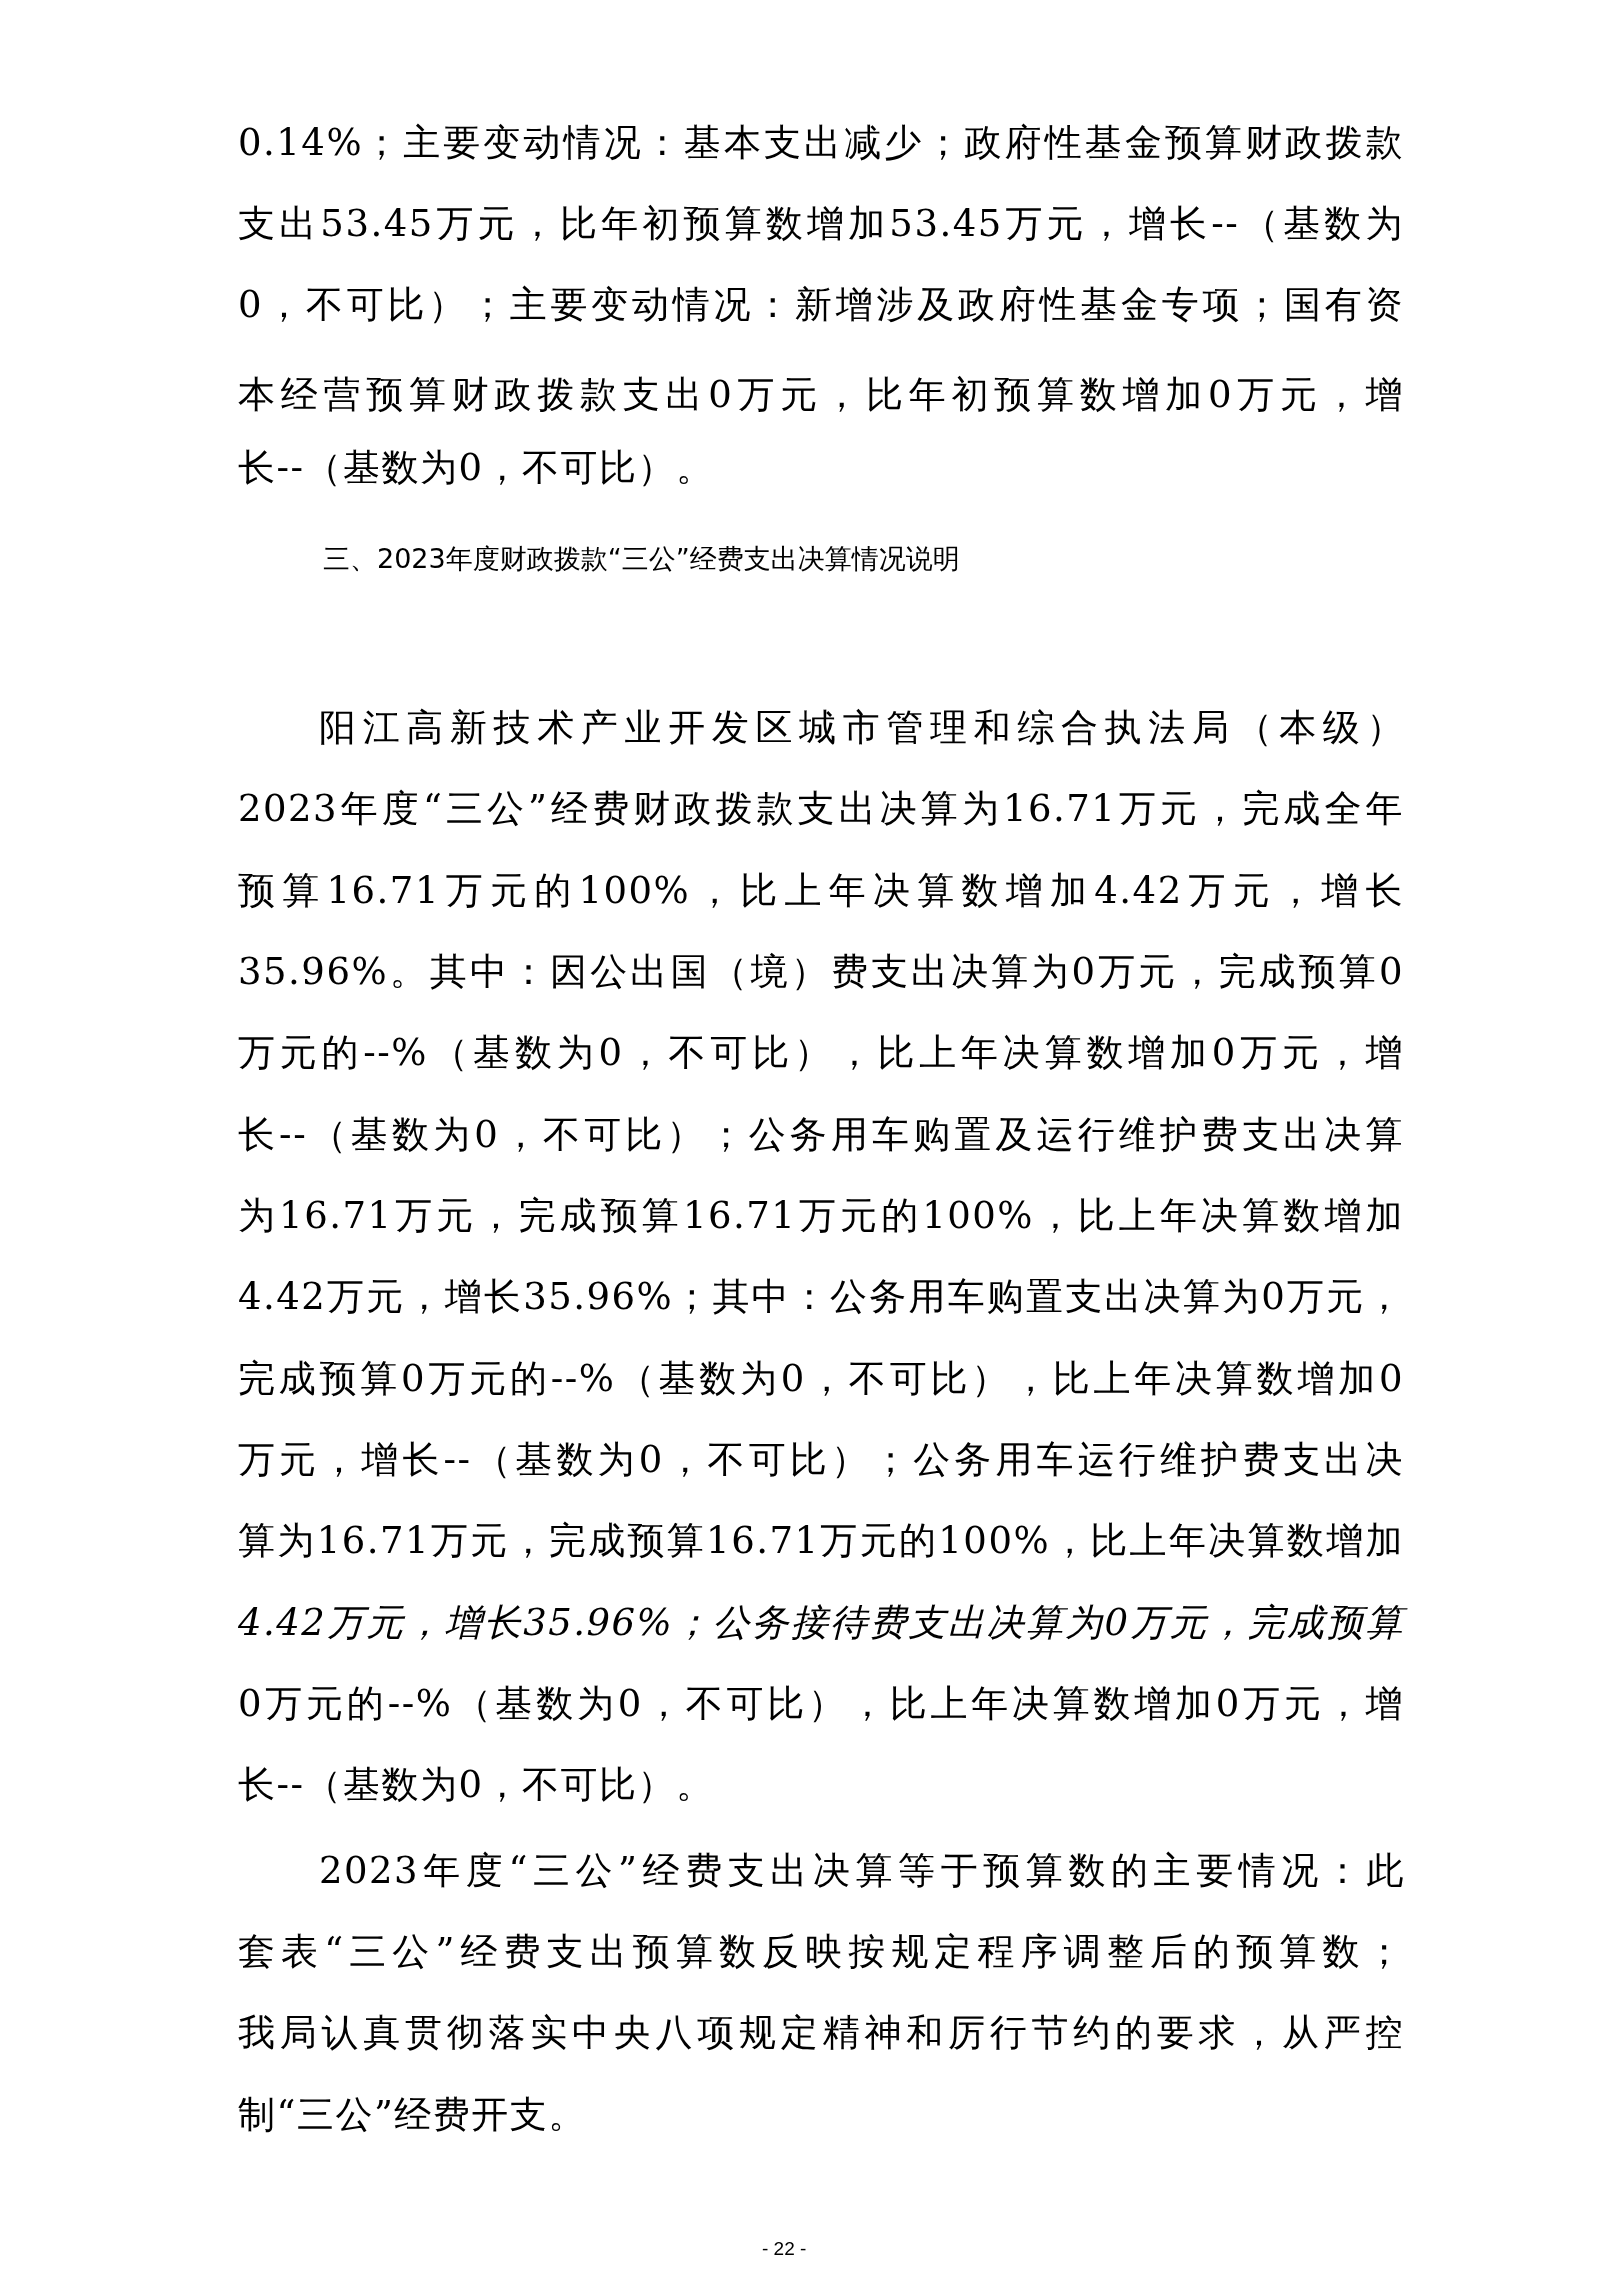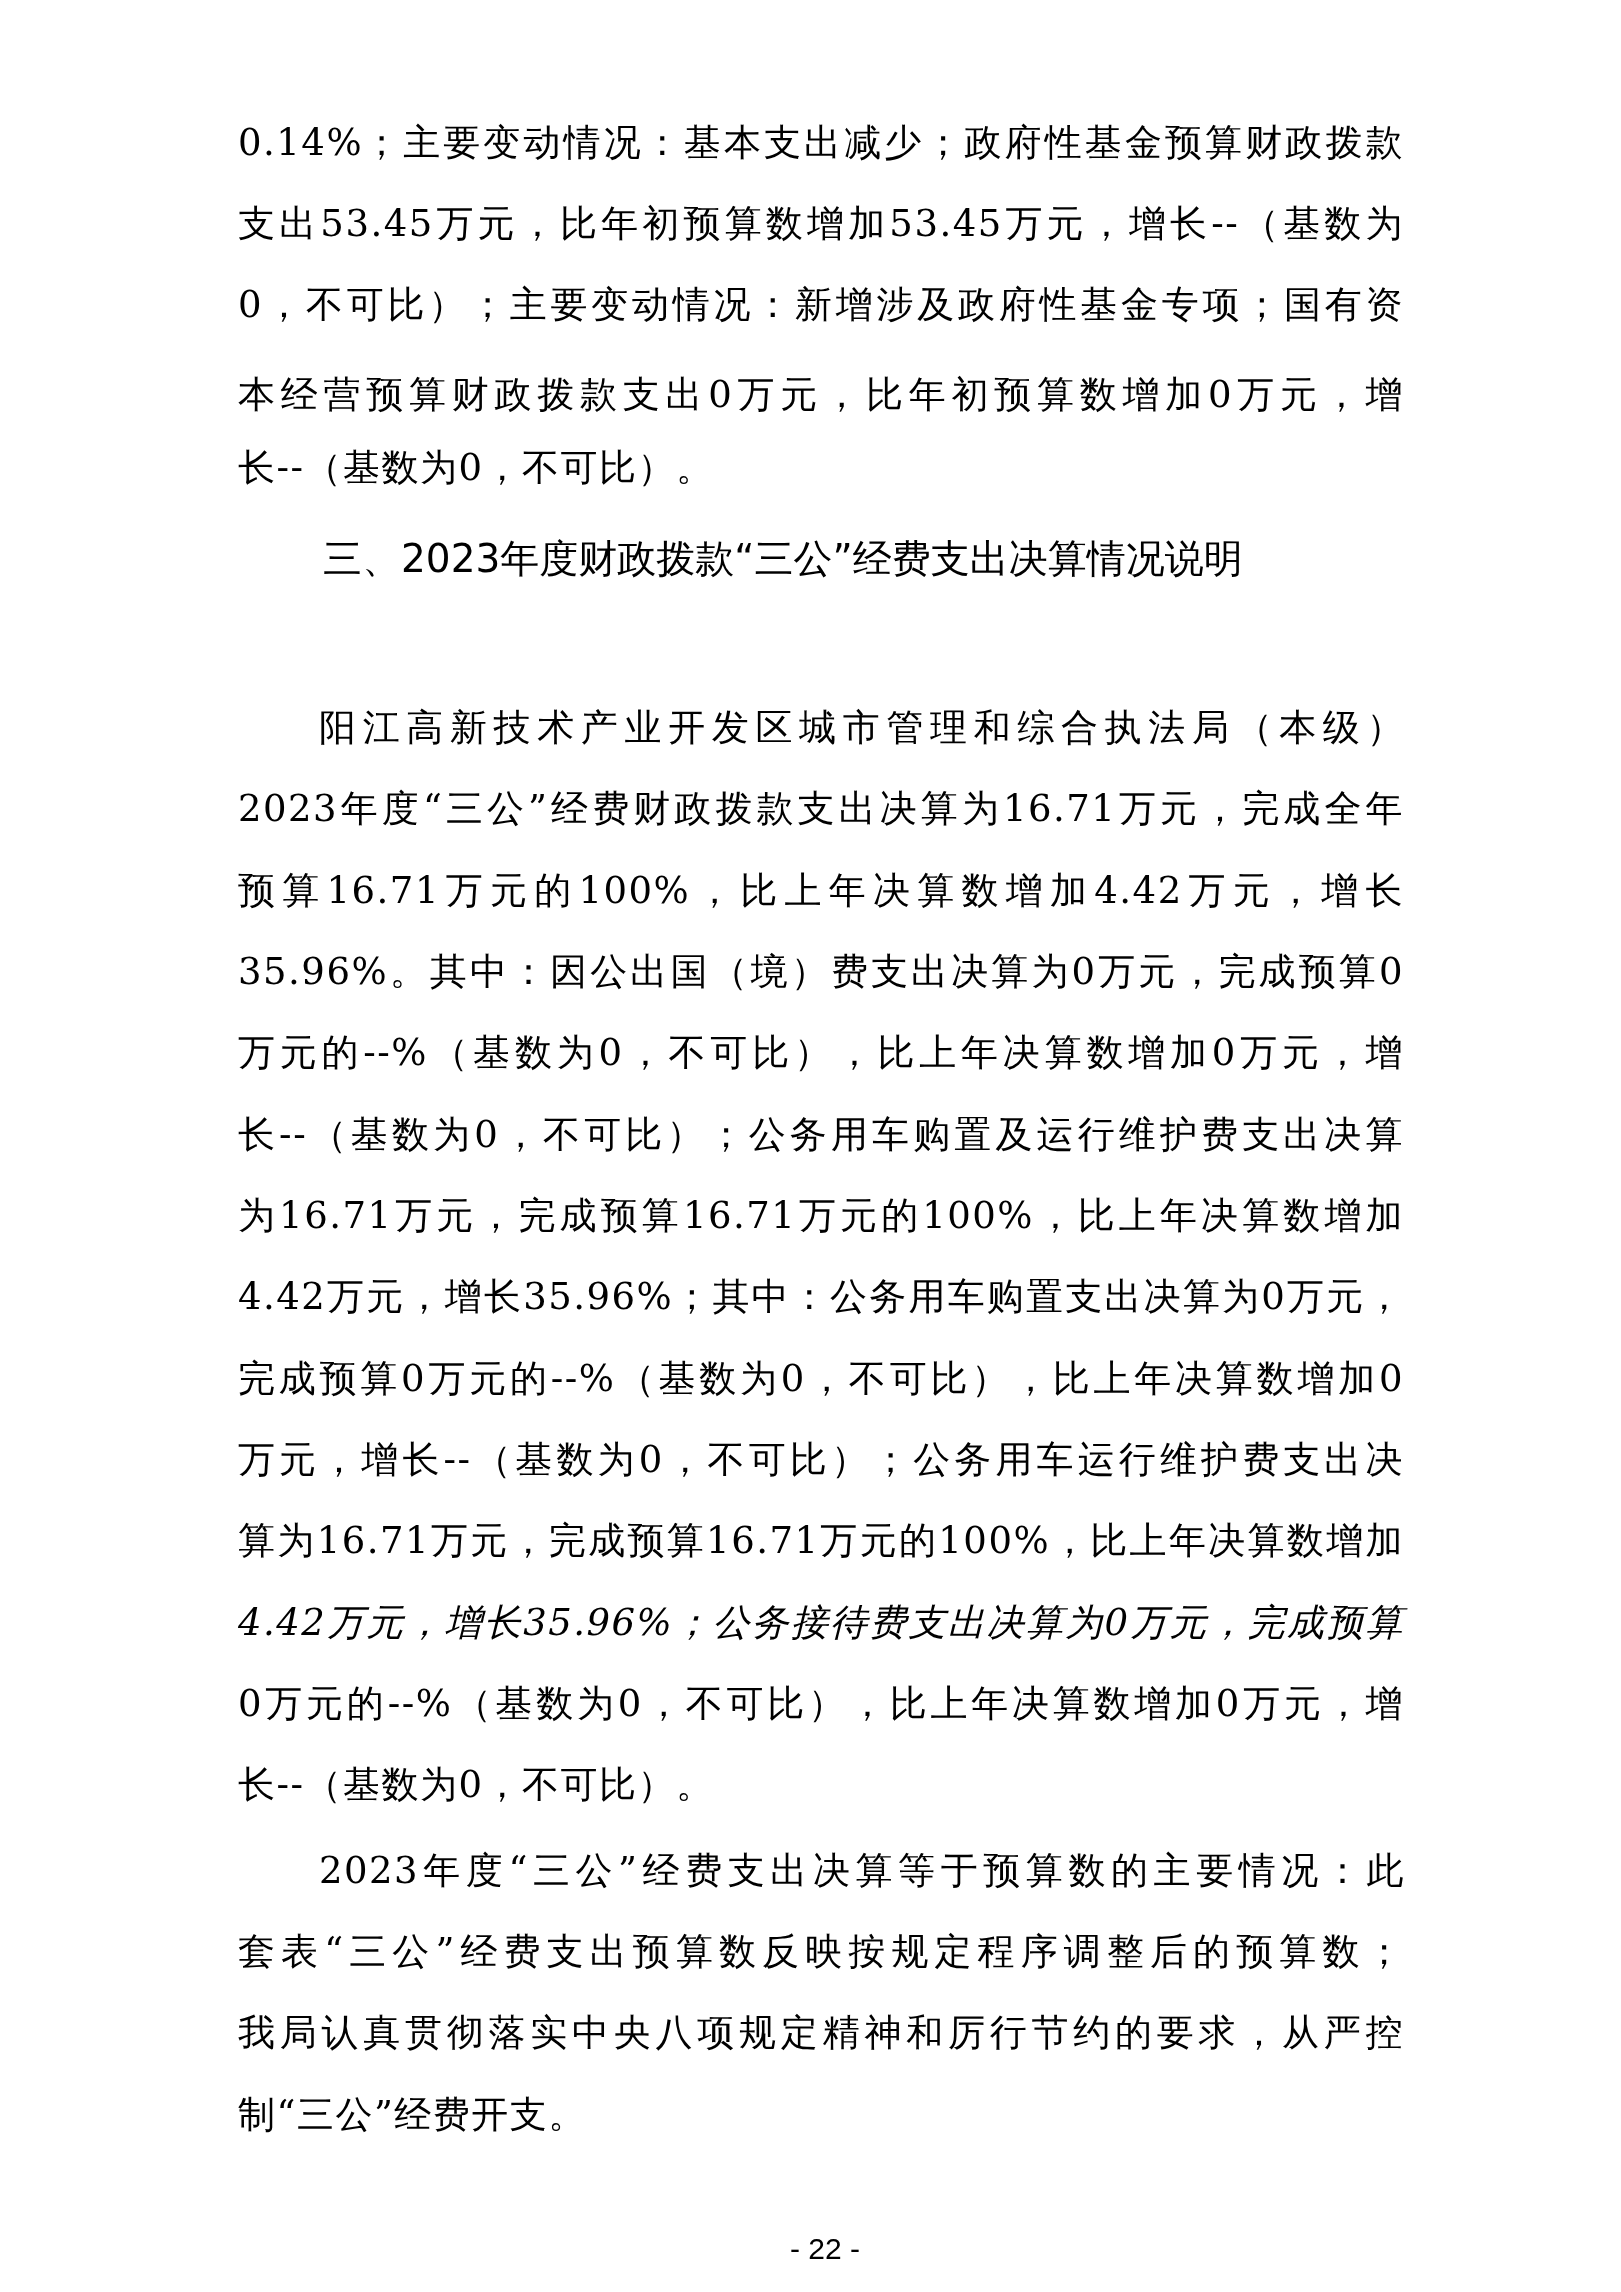--- a/index.html
+++ b/index.html
@@ -40,21 +40,21 @@
       left: 319px;
       width: 1086px;
     }
     .heading {
       position: absolute;
       left: 323px;
       width: 1078px;
       height: 63px;
       line-height: 63px;
       font-family: "DejaVu Sans", "Liberation Sans", sans-serif;
-      font-size: 39px;
+      font-size: 27px;
       white-space: nowrap;
       letter-spacing: 0px;
     }
     .subheading {
       position: absolute;
       left: 323px;
       width: 980px;
       height: 59px;
       line-height: 59px;
       font-family: "DejaVu Sans", "Liberation Sans", sans-serif;
@@ -63,23 +63,23 @@
       white-space: nowrap;
       letter-spacing: 2px;
     }
     .page-number {
       position: absolute;
       left: 762px;
       top: 2232px;
       width: 98px;
       height: 33px;
       line-height: 33px;
-      text-align: right;
+      text-align: left;
       font-family: "Liberation Sans", "DejaVu Sans", sans-serif;
-      font-size: 30px;
+      font-size: 19px;
     }
   </style>
 </head>
 <body>
 
 <div class="page">
 
   <div>
     <div class="line" style="top:113px;">0.14%；主要变动情况：基本支出减少；政府性基金预算财政拨款</div>
     <div class="line" style="top:194px;">支出53.45万元，比年初预算数增加53.45万元，增长--（基数为</div>

